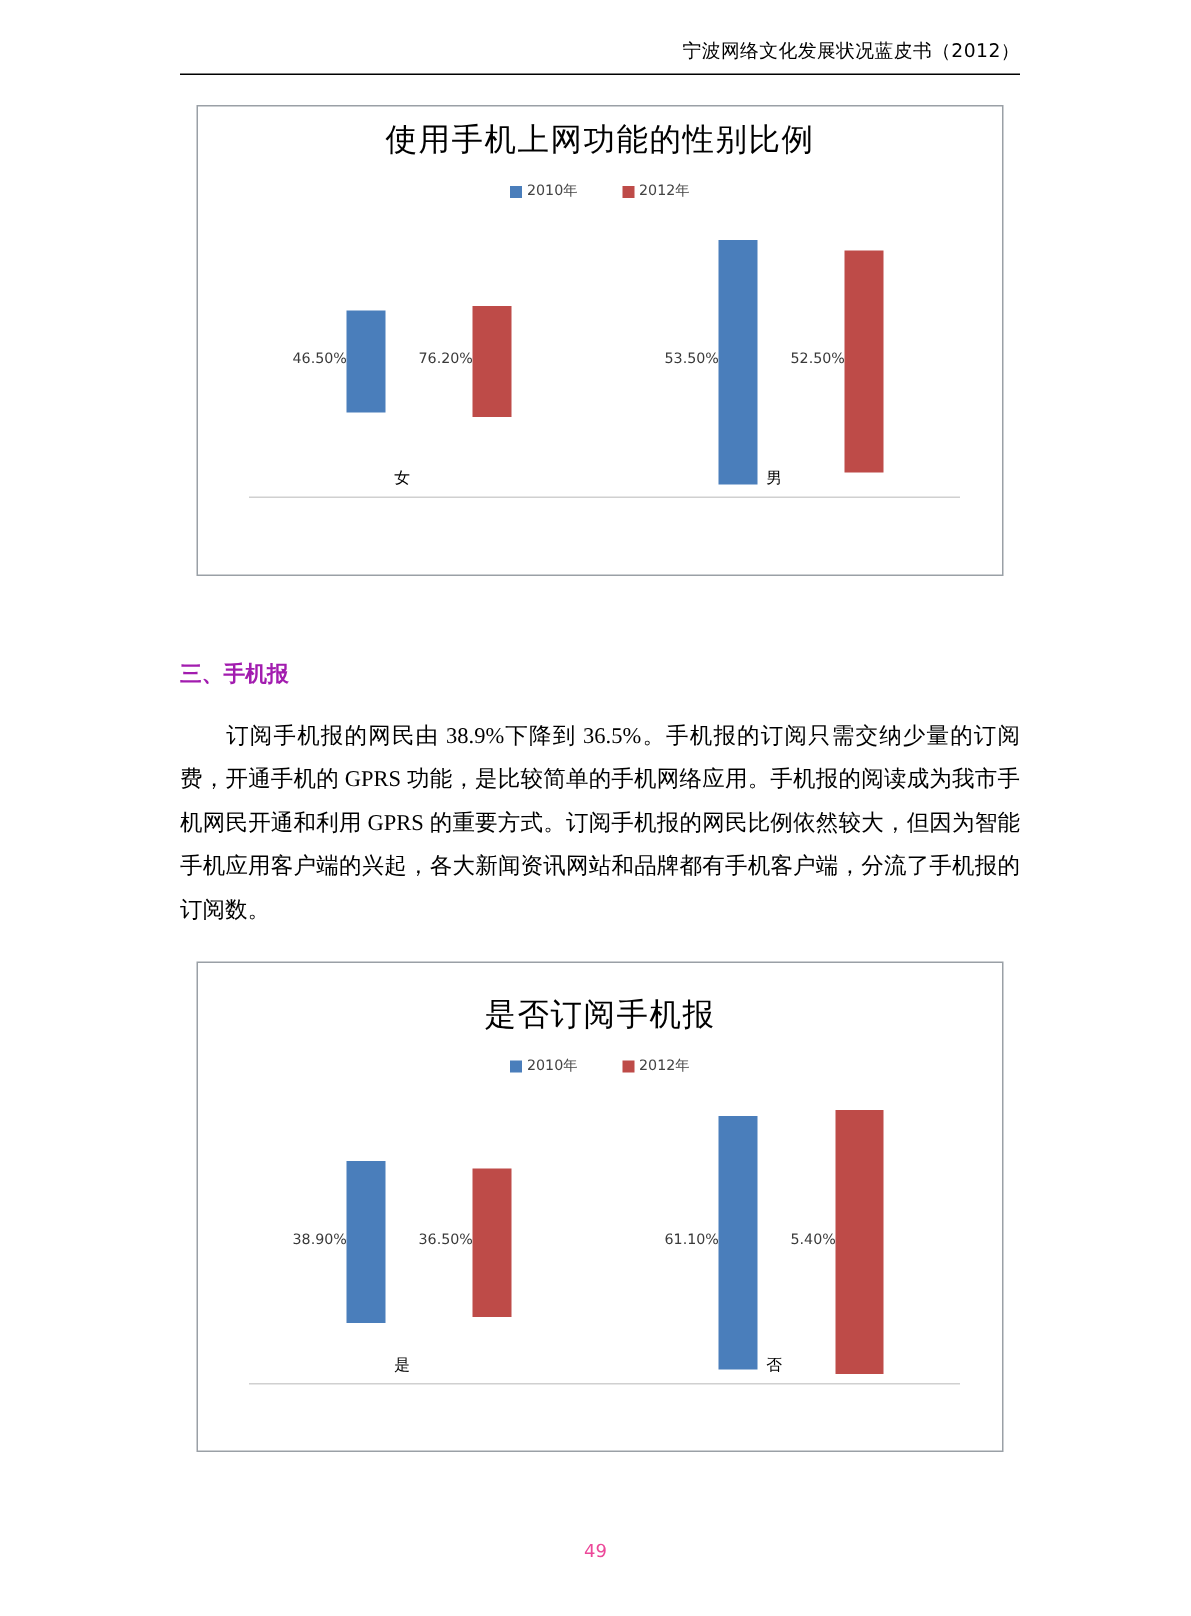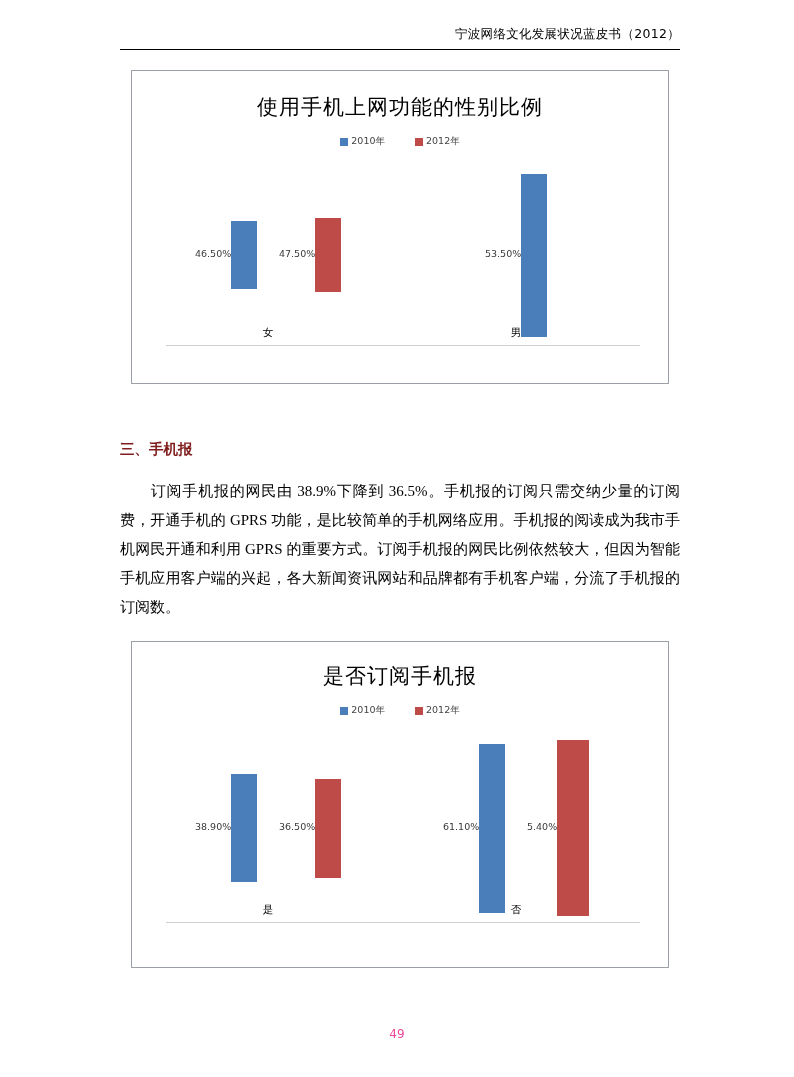--- a/index.html
+++ b/index.html
@@ -51,21 +51,21 @@
     box-sizing: border-box;
   }
   #chart1 { left: 131px; top: 70px; width: 538px; height: 314px; }
   #chart2 { left: 131px; top: 641px; width: 538px; height: 327px; }
 
   .chart-title {
     text-align: center;
     font-family: "DejaVu Sans", sans-serif;
     font-size: 21px;
     color: #000;
-    margin-top: 22px;
+    margin-top: 8px;
     letter-spacing: 1px;
   }
   #chart2 .chart-title { margin-top: 20px; }
 
   .legend {
     display: flex;
     justify-content: center;
     gap: 30px;
     margin-top: 14px;
     font-family: "DejaVu Sans", sans-serif;
@@ -143,21 +143,21 @@
   }
 
   
   .section-heading {
     position: absolute;
     left: 120px;
     top: 440px;
     font-family: "DejaVu Sans", sans-serif;
     font-weight: bold;
     font-size: 14.5px;
-    color: #7f1d1d;
+    color: #a21caf;
   }
   .body-text {
     position: absolute;
     left: 120px;
     top: 477px;
     width: 560px;
     font-size: 15px;
     line-height: 29px;
     text-align: justify;
     text-justify: inter-ideograph;
@@ -201,33 +201,37 @@
     <div class="plot">
       <div class="axis-line"></div>
 
       <div class="group" style="left:18px;">
         <div class="bars">
           <div class="bar-wrap">
             <div class="bar-label">46.50%</div>
             <div class="bar blue" style="height:68px"></div>
           </div>
           <div class="bar-wrap">
-            <div class="bar-label">47.50%</div>
+            <div class="bar-label">76.20%</div>
             <div class="bar red" style="height:74px"></div>
           </div>
         </div>
         <div class="cat-label">女</div>
       </div>
 
       <div class="group" style="left:266px;">
         <div class="bars">
           <div class="bar-wrap">
             <div class="bar-label">53.50%</div>
             <div class="bar blue" style="height:163px"></div>
           </div>
+          <div class="bar-wrap">
+            <div class="bar-label">52.50%</div>
+            <div class="bar red" style="height:148px"></div>
+          </div>
         </div>
         <div class="cat-label">男</div>
       </div>
     </div>
   </div>
 
   <div class="section-heading">三、手机报</div>
 
   <div class="body-text"><span class="indent"></span><span>订阅手机报的网民由 38.9%下降到 36.5%。手机报的订阅只需交纳少量的订阅费，开通手机的 GPRS 功能，是比较简单的手机网络应用。手机报的阅读成为我市手机网民开通和利用 GPRS 的重要方式。订阅手机报的网民比例依然较大，但因为智能手机应用客户端的兴起，各大新闻资讯网站和品牌都有手机客户端，分流了手机报的订阅数。</span></div>
 

